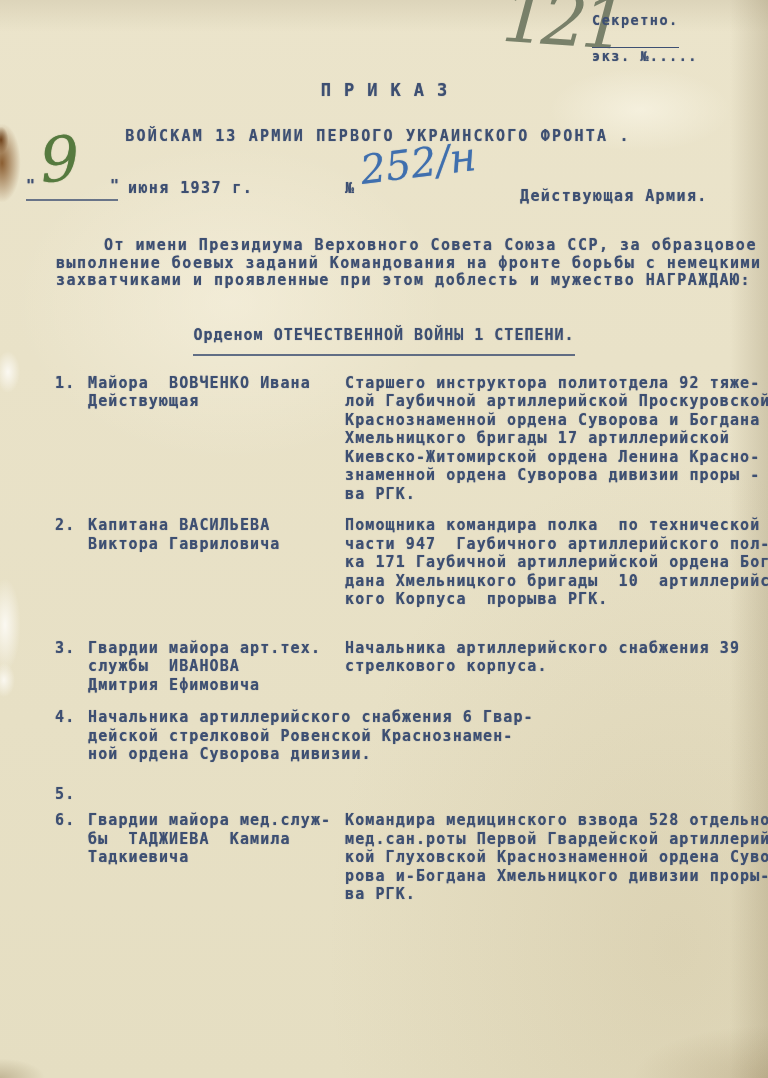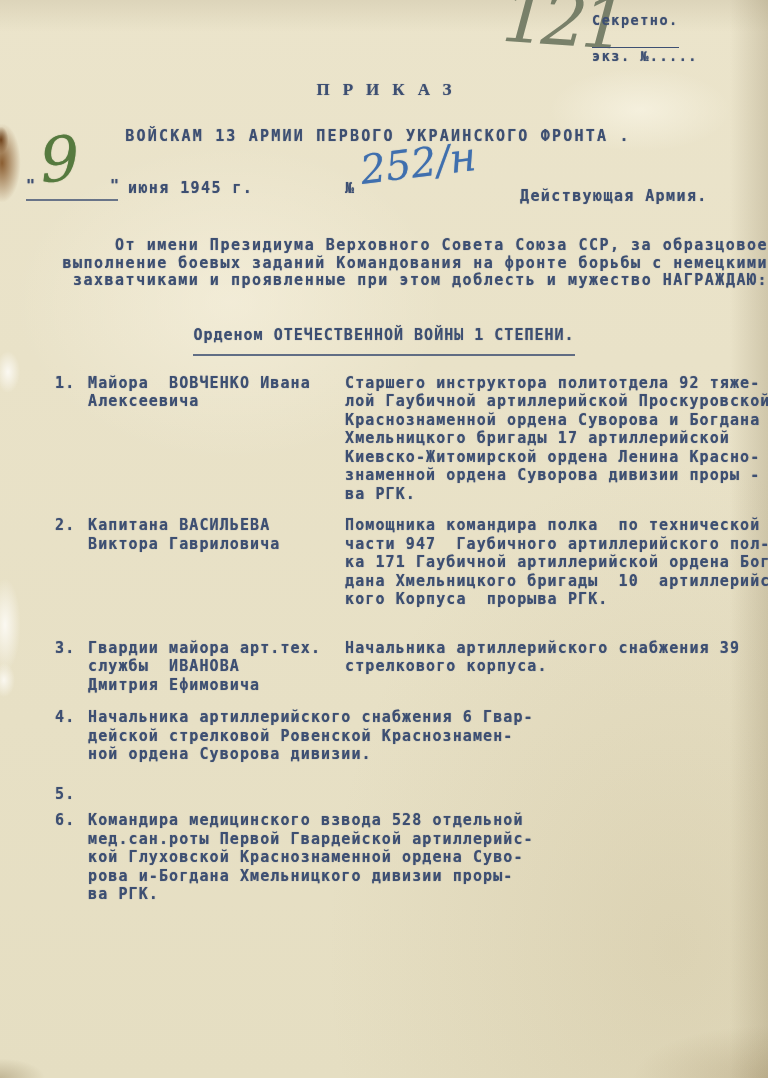--- a/index.html
+++ b/index.html
@@ -34,21 +34,21 @@
     font-style:italic; font-size:72px; font-weight:normal;
     color:var(--pencil,#66705a); opacity:.85;
     transform:rotate(4deg); letter-spacing:-6px; line-height:1;
   }
   .secrecy{
     position:absolute; left:592px; top:12px;
     font-size:13.5px; letter-spacing:1.5px; line-height:17px;
   }
   .secrecy .line1{border-bottom:1.5px solid var(--ink,#3d4f72); padding-bottom:18px; display:inline-block;}
   
-  .doc-title{margin:80px 0 4px 0; text-align:center; font-size:17px; letter-spacing:13px; padding-left:13px;font-family:Liberation Serif, serif;}
+  .doc-title{margin:80px 0 4px 0; text-align:center; font-size:17px; letter-spacing:13px; padding-left:13px;}
   .doc-subtitle{margin:27px 12px 0 0; text-align:center; font-size:15px; letter-spacing:2.2px;}
   
   .date-line{position:relative; height:60px; margin-top:2px; font-size:15px;}
   .q-open{position:absolute; left:26px; top:30px;}
   .q-close{position:absolute; left:110px; top:30px;}
   .day-underline{position:absolute; left:26px; top:52px; width:92px; border-bottom:2px solid rgba(61,79,114,0.75);}
   .hand-day{
     position:absolute; left:40px; top:-18px;
     font-family:"DejaVu Serif","Liberation Serif",serif;
     font-style:italic; font-size:62px; font-weight:normal;
@@ -62,21 +62,21 @@
     font-family:"DejaVu Serif","Liberation Serif",serif;
     font-style:italic; font-size:40px; font-weight:normal;
     color:var(--blue-ink,#3f6fae); transform:rotate(-7deg); line-height:1;
     text-shadow:0 0 1px rgba(63,111,174,0.5);
   }
   .army-note{position:absolute; left:520px; top:40px; letter-spacing:1.4px;}
   
   .preamble{
     margin:30px 0 0 0; padding-left:56px;
     font-size:15px; letter-spacing:1.5px; line-height:17.5px;
-    white-space:pre; text-indent:48px;text-align:right;
+    white-space:pre; text-indent:48px;
   }
   
   .section-heading{margin:36px 0 0 0; text-align:center; font-size:15px; letter-spacing:1px;}
   .section-heading .inner{border-bottom:2px solid rgba(61,79,114,0.8); padding-bottom:10px;}
   
   .award-list{margin:30px 0 0 0; padding-left:55px; font-size:15px; line-height:18.5px; letter-spacing:1.1px;}
   .entry{display:flex; align-items:flex-start;}
   .entry .num{width:33px; flex:none;}
   .entry .name{width:257px; flex:none; white-space:pre;}
   .entry .desc{flex:1; white-space:pre;}
@@ -100,39 +100,39 @@
 
   <div class="doc-title typed">ПРИКАЗ</div>
 
   <div class="doc-subtitle typed">ВОЙСКАМ 13 АРМИИ ПЕРВОГО УКРАИНСКОГО ФРОНТА .</div>
 
   <div class="date-line">
     <span class="q-open typed">"</span>
     <span class="hand-day">9</span>
     <span class="day-underline"></span>
     <span class="q-close typed">"</span>
-    <span class="month-year typed">июня 1945 г.</span>
+    <span class="month-year typed">июня 1937 г.</span>
     <span class="num-sign typed">№</span>
     <span class="hand-number">252/н</span>
     <span class="army-note typed">Действующая Армия.</span>
   </div>
 
   <div class="preamble typed">От имени Президиума Верховного Совета Союза ССР, за образцовое
 выполнение боевых заданий Командования на фронте борьбы с немецкими
 захватчиками и проявленные при этом доблесть и мужество НАГРАЖДАЮ:</div>
 
   <div class="section-heading typed">
     <span class="inner">Орденом ОТЕЧЕСТВЕННОЙ ВОЙНЫ 1 СТЕПЕНИ.</span>
   </div>
 
   <div class="award-list typed">
     <div class="entry">
       <span class="num">1.</span>
       <span class="name">Майора  ВОВЧЕНКО Ивана
-Алексеевича</span>
+Действующая</span>
       <span class="desc">Старшего инструктора политотдела 92 тяже-
 лой Гаубичной артиллерийской Проскуровской
 Краснознаменной ордена Суворова и Богдана
 Хмельницкого бригады 17 артиллерийской
 Киевско-Житомирской ордена Ленина Красно-
 знаменной ордена Суворова дивизии проры -
 ва РГК.</span>
     </div>
 
     <div class="entry">
@@ -161,20 +161,23 @@
 дейской стрелковой Ровенской Краснознамен-
 ной ордена Суворова дивизии.</span>
     </div>
 
     <div class="entry">
       <span class="num">5.</span>
     </div>
 
     <div class="entry">
       <span class="num">6.</span>
+      <span class="name">Гвардии майора мед.служ-
+бы  ТАДЖИЕВА  Камила
+Тадкиевича</span>
       <span class="desc">Командира медицинского взвода 528 отдельной
 мед.сан.роты Первой Гвардейской артиллерийс-
 кой Глуховской Краснознаменной ордена Суво-
 рова и-Богдана Хмельницкого дивизии проры-
 ва РГК.</span>
     </div>
   </div>
 
 </div>
 

